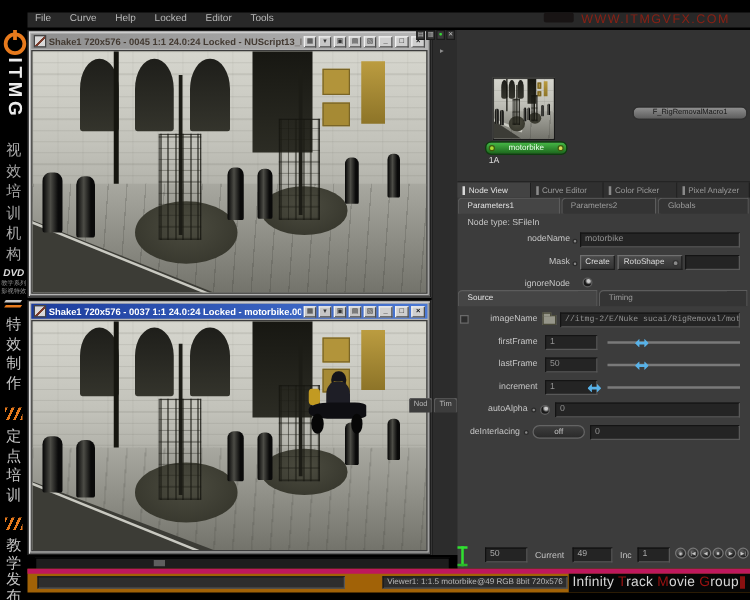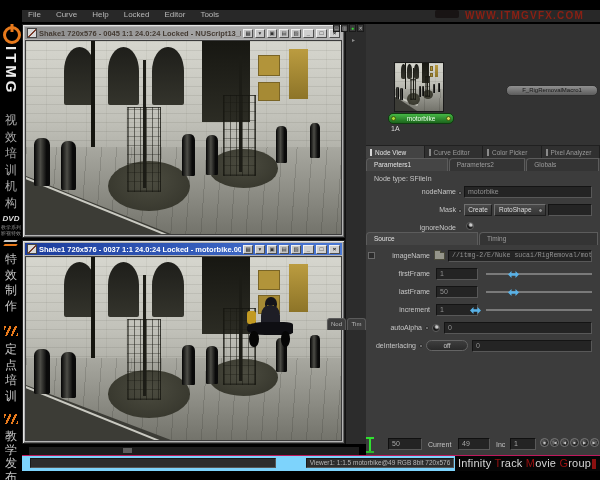--- a/index.html
+++ b/index.html
@@ -3,21 +3,21 @@
 <meta charset="utf-8">
 <style>
   html,body{margin:0;padding:0;background:#000;}
   .stage{position:relative;width:600px;height:480px;background:#000;overflow:hidden;
          font-family:"Liberation Sans",sans-serif;-webkit-font-smoothing:antialiased;}
   
   .menubar{position:absolute;left:20px;top:10px;width:580px;height:12px;background:#282828;
            display:flex;align-items:flex-start;box-sizing:border-box;padding:0 16px 0 8px;}
   .mi{font-size:8px;color:#b8b8b8;margin-right:15px;cursor:default;}
   .wm-badge{width:24px;height:8px;background:#181414;border-radius:2px;margin-left:auto;margin-right:6px;}
-  .watermark{color:#8a2014;font-weight:bold;font-size:10px;letter-spacing:1.2px;}
+  .watermark{color:#8a2014;font-weight:normal;font-size:10px;letter-spacing:1.2px;}
   
   .sidebar{position:absolute;left:0;top:0;width:22px;height:480px;background:#000;z-index:4;}
   .plogo{position:absolute;left:3px;top:26px;width:12px;height:12px;border-radius:50%;border:3px solid #e87a1c;}
   .plogo::before{content:"";position:absolute;left:50%;top:-5px;width:3px;height:8px;background:#e87a1c;transform:translateX(-50%);}
   .itmg{position:absolute;left:20px;top:46px;transform:rotate(90deg);transform-origin:0 0;
         font-size:15px;font-weight:bold;color:#ececec;letter-spacing:3px;white-space:nowrap;}
   .cn{position:absolute;left:0;width:22px;text-align:center;font-size:12px;color:#b2b2b2;white-space:pre-line;}
   .dvd{position:absolute;left:0;top:214px;width:22px;text-align:center;font-size:8px;font-style:italic;font-weight:bold;color:#dcdcdc;}
   .dvdsub{position:absolute;left:0;top:224px;width:22px;text-align:center;font-size:5px;line-height:6px;color:#8e8e8e;white-space:pre-line;}
   .badge4{position:absolute;left:4px;top:239px;width:14px;height:9px;}
@@ -146,21 +146,21 @@
   .playhead{position:absolute;left:369px;top:437px;width:2px;height:16px;background:#30e030;z-index:4;}
   .playhead::before{content:"";position:absolute;left:-3px;top:0;width:8px;height:2px;background:#30e030;}
   .playhead::after{content:"";position:absolute;left:-3px;bottom:0;width:8px;height:2px;background:#2ab82a;}
   .tb-fld{position:absolute;height:12px;background:#242424;border:1px solid #101010;border-right-color:#585858;border-bottom-color:#585858;
           color:#a8a8a8;font-size:7px;line-height:10px;padding:0 3px;z-index:4;box-sizing:border-box;}
   .tb-lbl{position:absolute;font-size:7px;color:#c2c2c2;z-index:4;}
   .tbtns{position:absolute;left:540px;top:438px;display:flex;gap:1px;z-index:4;}
   .tbtn{width:9px;height:9px;border-radius:50%;background:radial-gradient(circle at 35% 30%,#5c5c5c,#1e1e1e 75%);
         border:1px solid #787878;color:#c8c8c8;font-size:4px;line-height:8px;text-align:center;box-sizing:border-box;}
   
-  .statusbar{position:absolute;left:22px;top:455px;width:578px;height:15px;background:#7dd3fc;border-top:1px solid #be185d;z-index:5;}
+  .statusbar{position:absolute;left:22px;top:455px;width:578px;height:15px;background:#a16207;border-top:4px solid #be185d;z-index:5;}
   .sunken{position:absolute;top:2px;height:10px;background:#2d2d2d;border:1px solid #1a1a1a;border-right-color:#565656;border-bottom-color:#565656;
           box-sizing:border-box;font-size:6.5px;line-height:8px;color:#b8b8b8;text-align:center;white-space:nowrap;overflow:hidden;}
   .brand{position:absolute;left:433px;top:0;width:145px;height:15px;background:#060606;
          font-size:11px;line-height:15px;letter-spacing:0.2px;white-space:nowrap;padding-left:3px;box-sizing:border-box;}
   .bw{color:#d6d6d6;} .br{color:#9c1212;}
   .brand .cursor{display:inline-block;width:4px;height:10px;background:#8a1010;margin-left:1px;vertical-align:middle;}
 </style>
 </head>
 <body>
 

